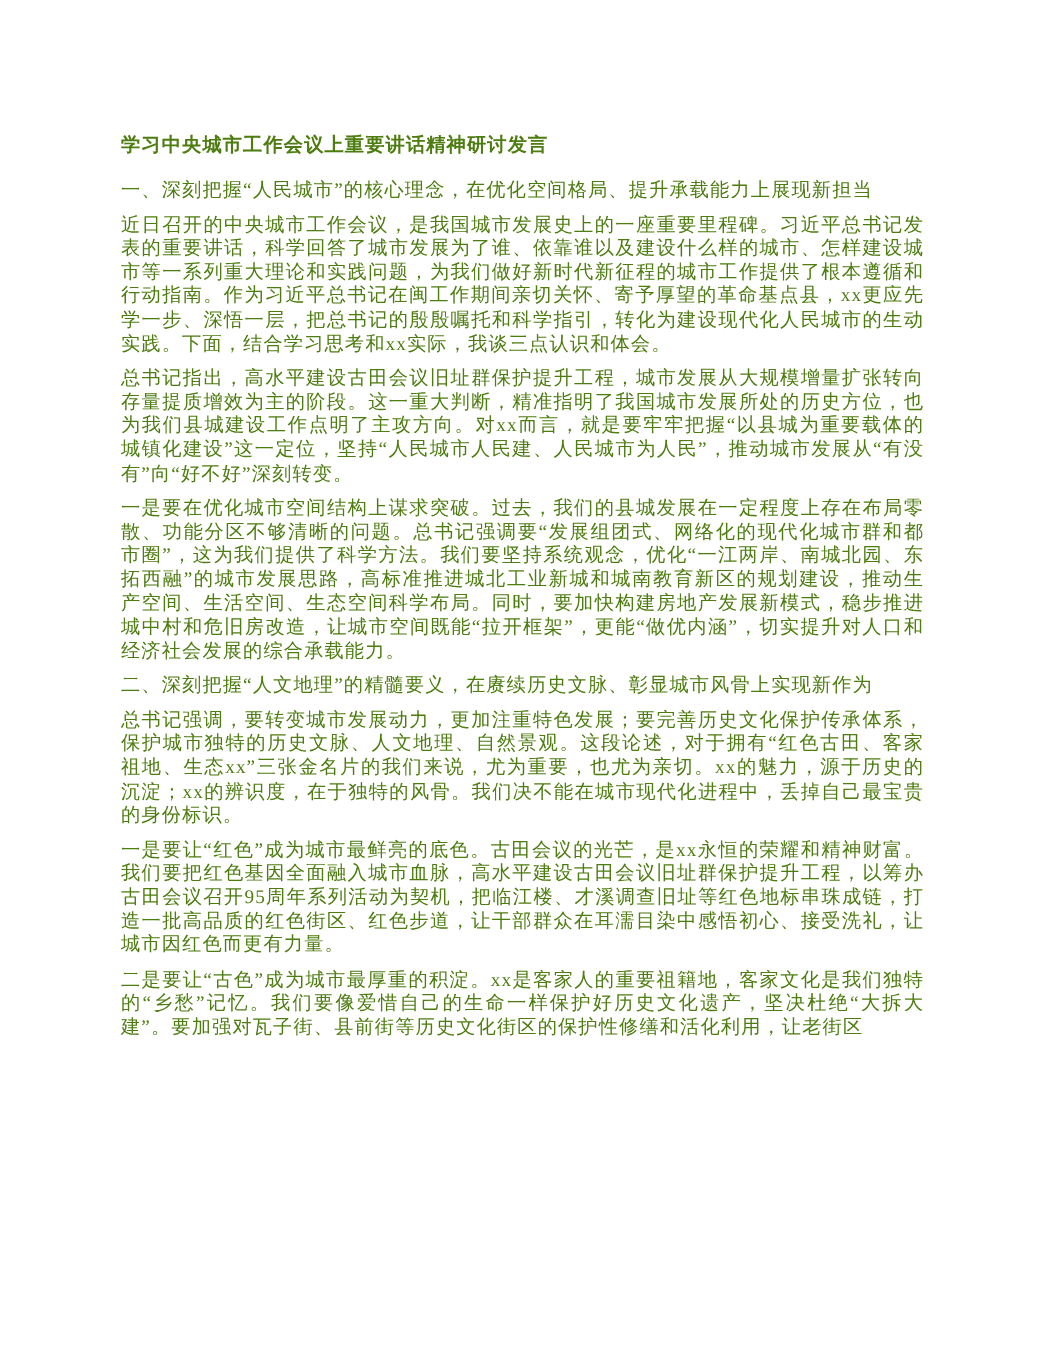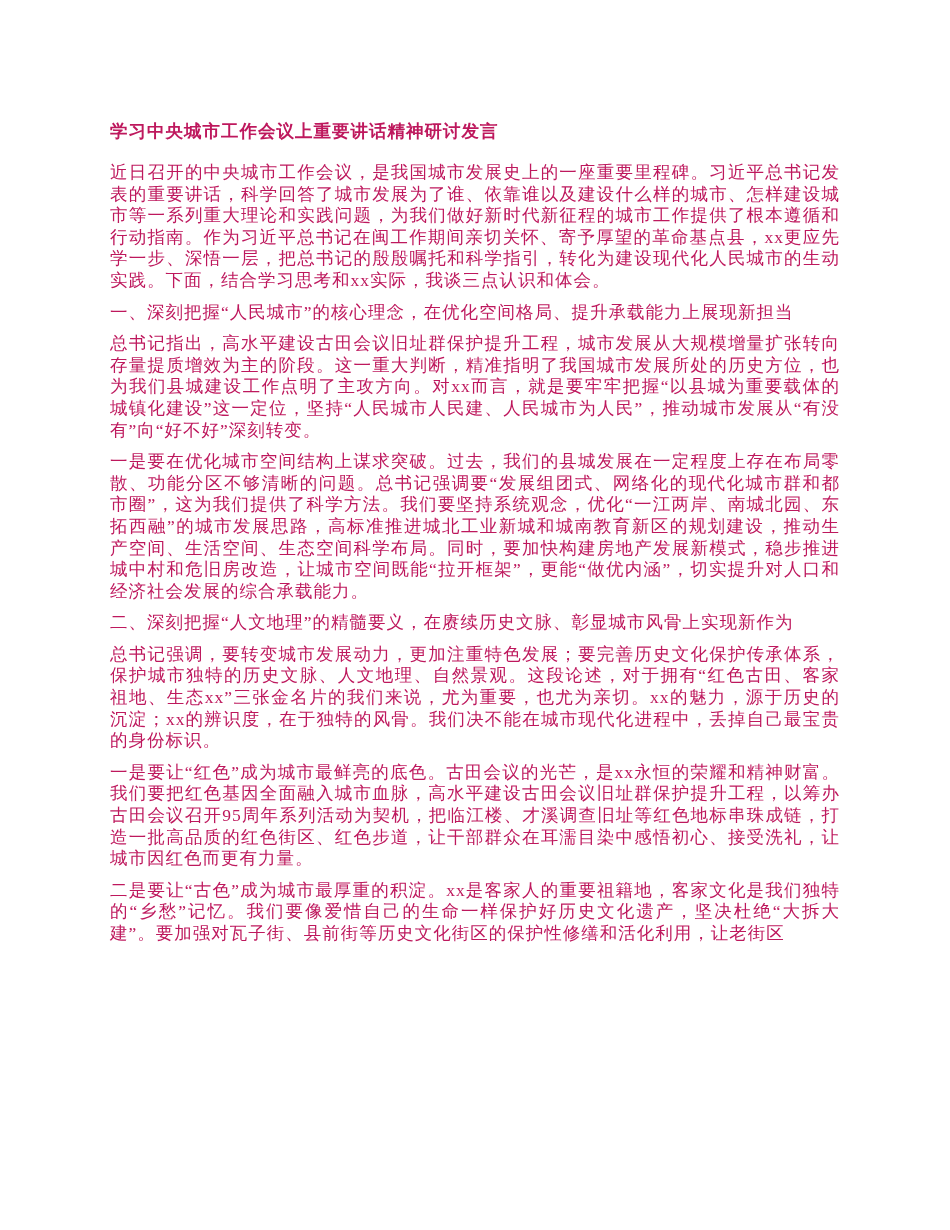--- a/index.html
+++ b/index.html
@@ -8,21 +8,21 @@
     width: 950px;
     height: 1230px;
     background: #ffffff;
     overflow: hidden;
   }
   .page {
     width: 950px;
     height: 1230px;
     padding: 120px 110px 0 110px;
     font-family: "Liberation Serif", "DejaVu Serif", serif;
-    color: #be185d;
+    color: #4d7c0f;
     overflow: hidden;
   }
   .doc-title {
     font-size: 17.5px;
     font-weight: 700;
     line-height: 22px;
     letter-spacing: 1px;
     margin: 0 0 20px 0;
   }
   .para {
@@ -35,22 +35,22 @@
     word-break: break-all;
   }
   .para b { font-weight: 400; }
 </style>
 </head>
 <body>
 
 <div class="page">
   <h1 class="doc-title">学习中央城市工作会议上重要讲话精神研讨发言</h1>
   <div class="doc-body" id="doc-body">
+      <p class="para">一、深刻把握“人民城市”的核心理念，在优化空间格局、提升承载能力上展现新担当</p>
       <p class="para">近日召开的中央城市工作会议，是我国城市发展史上的一座重要里程碑。习近平总书记发表的重要讲话，科学回答了城市发展为了谁、依靠谁以及建设什么样的城市、怎样建设城市等一系列重大理论和实践问题，为我们做好新时代新征程的城市工作提供了根本遵循和行动指南。作为习近平总书记在闽工作期间亲切关怀、寄予厚望的革命基点县，xx更应先学一步、深悟一层，把总书记的殷殷嘱托和科学指引，转化为建设现代化人民城市的生动实践。下面，结合学习思考和xx实际，我谈三点认识和体会。</p>
-      <p class="para">一、深刻把握“人民城市”的核心理念，在优化空间格局、提升承载能力上展现新担当</p>
       <p class="para">总书记指出，高水平建设古田会议旧址群保护提升工程，城市发展从大规模增量扩张转向存量提质增效为主的阶段。这一重大判断，精准指明了我国城市发展所处的历史方位，也为我们县城建设工作点明了主攻方向。对xx而言，就是要牢牢把握“以县城为重要载体的城镇化建设”这一定位，坚持“人民城市人民建、人民城市为人民”，推动城市发展从“有没有”向“好不好”深刻转变。</p>
       <p class="para"><b>一是</b>要在优化城市空间结构上谋求突破。过去，我们的县城发展在一定程度上存在布局零散、功能分区不够清晰的问题。总书记强调要“发展组团式、网络化的现代化城市群和都市圈”，这为我们提供了科学方法。我们要坚持系统观念，优化“一江两岸、南城北园、东拓西融”的城市发展思路，高标准推进城北工业新城和城南教育新区的规划建设，推动生产空间、生活空间、生态空间科学布局。同时，要加快构建房地产发展新模式，稳步推进城中村和危旧房改造，让城市空间既能“拉开框架”，更能“做优内涵”，切实提升对人口和经济社会发展的综合承载能力。</p>
       <p class="para">二、深刻把握“人文地理”的精髓要义，在赓续历史文脉、彰显城市风骨上实现新作为</p>
       <p class="para">总书记强调，要转变城市发展动力，更加注重特色发展；要完善历史文化保护传承体系，保护城市独特的历史文脉、人文地理、自然景观。这段论述，对于拥有“红色古田、客家祖地、生态xx”三张金名片的我们来说，尤为重要，也尤为亲切。xx的魅力，源于历史的沉淀；xx的辨识度，在于独特的风骨。我们决不能在城市现代化进程中，丢掉自己最宝贵的身份标识。</p>
       <p class="para"><b>一是</b>要让“红色”成为城市最鲜亮的底色。古田会议的光芒，是xx永恒的荣耀和精神财富。我们要把红色基因全面融入城市血脉，高水平建设古田会议旧址群保护提升工程，以筹办古田会议召开95周年系列活动为契机，把临江楼、才溪调查旧址等红色地标串珠成链，打造一批高品质的红色街区、红色步道，让干部群众在耳濡目染中感悟初心、接受洗礼，让城市因红色而更有力量。</p>
       <p class="para"><b>二是</b>要让“古色”成为城市最厚重的积淀。xx是客家人的重要祖籍地，客家文化是我们独特的“乡愁”记忆。我们要像爱惜自己的生命一样保护好历史文化遗产，坚决杜绝“大拆大建”。要加强对瓦子街、县前街等历史文化街区的保护性修缮和活化利用，让老街区</p>
     </div>
 </div>
 
 </body></html>

